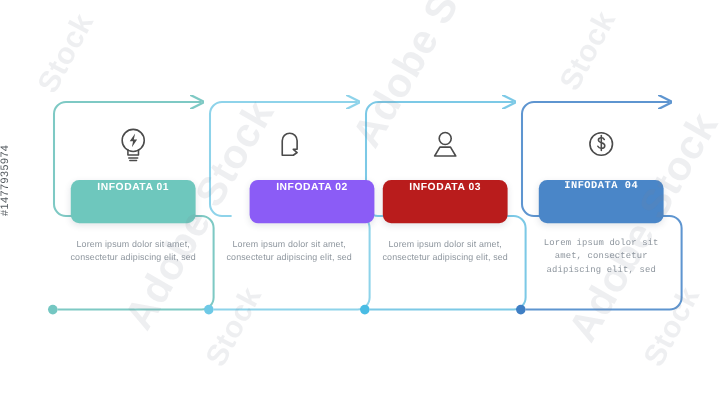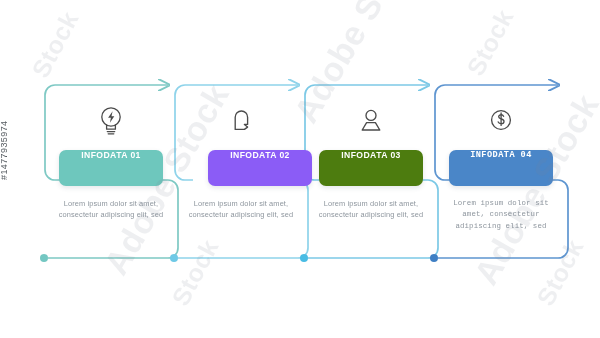--- a/index.html
+++ b/index.html
@@ -176,21 +176,21 @@
     <div class="panel-body">Lorem ipsum dolor sit amet, consectetur adipiscing elit, sed</div>
   </div>
 
   <div class="panel" style="left:306px; top:98px;">
     <div class="panel-icon">
       <svg width="28" height="32" viewBox="0 0 28 32">
         <circle cx="14" cy="10.4" r="5" fill="none" stroke="#4b4b4b" stroke-width="1.35"></circle>
         <path d="M5.2,25 L9.6,17.6 L18.4,17.6 L22.8,25 Z" fill="none" stroke="#4b4b4b" stroke-width="1.35" stroke-linejoin="round"></path>
       </svg>
     </div>
-    <div class="label-box" style="background:#4d7c0f;">
+    <div class="label-box" style="background:#b91c1c;">
       <span>INFODATA 03</span>
     </div>
     <div class="panel-body">Lorem ipsum dolor sit amet, consectetur adipiscing elit, sed</div>
   </div>
 
   <div class="panel" style="left:436px; top:98px;font-family:Liberation Mono, monospace;">
     <div class="panel-icon">
       <svg width="28" height="32" viewBox="0 0 28 32">
         <circle cx="14" cy="15" r="9.4" fill="none" stroke="#4b4b4b" stroke-width="1.35"></circle>
         <path d="M16.6,11.3 C16.0,10.1 14.9,9.6 13.7,9.8 C12.4,10.0 11.6,10.9 11.7,11.9 C11.8,13.1 13.0,13.6 14.3,14.0 C15.8,14.4 17.0,14.9 17.0,16.4 C17.0,17.7 15.8,18.6 14.2,18.6 C12.8,18.6 11.7,18.0 11.2,16.9" fill="none" stroke="#4b4b4b" stroke-width="1.3" stroke-linecap="round"></path>

